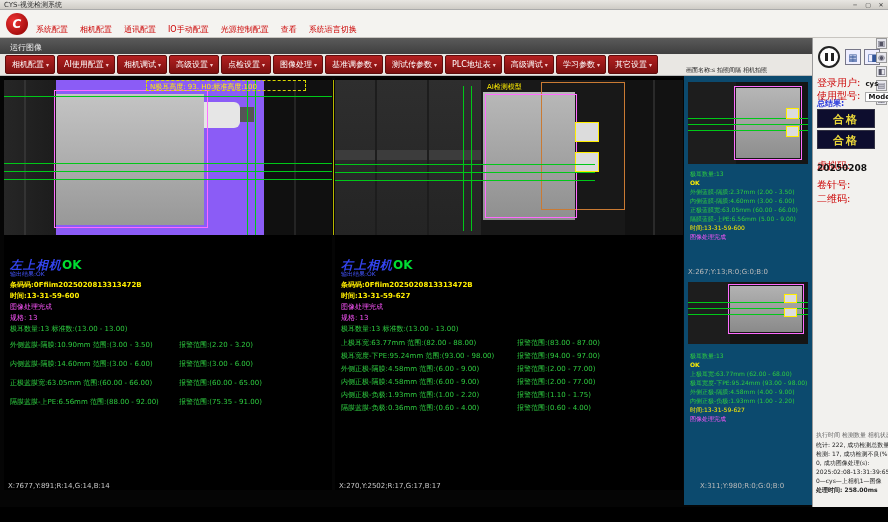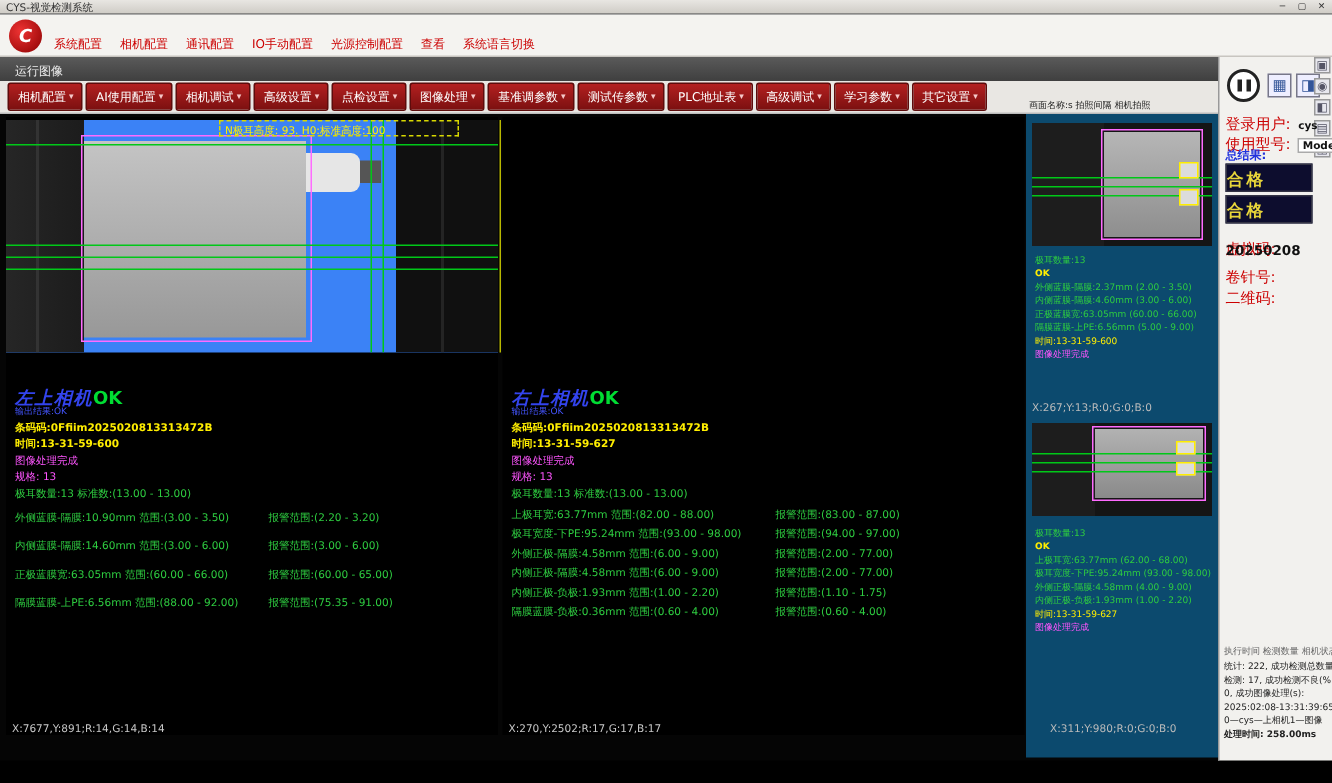--- a/index.html
+++ b/index.html
@@ -19,40 +19,40 @@
 .menuitems{position:absolute;left:36px;top:14px;display:flex;gap:12px}
 .menuitem{font-size:8px;color:#c00;white-space:nowrap;cursor:default}
 #runrow{left:0;top:38px;width:812px;height:16px;background:linear-gradient(#5a5a5a,#3f3f3f)}
 #runrow span{position:absolute;left:10px;top:4px;font-size:8px;color:#eee}
 #toolbar{left:0;top:54px;width:812px;height:22px;background:#e9e7e3;display:flex;align-items:center;gap:2px;padding-left:5px;border-bottom:1px solid #bbb}
 .tbtn{background:linear-gradient(#b32020,#7c1010);color:#fff;font-size:8px;padding:3px 5px 3px 6px;border:1px solid #5d0c0c;border-radius:2px;white-space:nowrap;display:flex;align-items:center;gap:2px;cursor:default}
 .tbtn .arr{font-size:6px;color:#f5c9c9}
 
 #main{left:0;top:76px;width:812px;height:431px;background:#050505}
 .campanel{position:absolute;background:#000}
-.camimg{position:absolute;left:0;top:2px;overflow:hidden;background:#3b82f6}
+.camimg{position:absolute;left:0;top:2px;overflow:hidden;background:#8b5cf6}
 .statusline{position:absolute;left:4px;font-size:7px;color:#c8c8c8}
 .ol{position:absolute;background:#00c818}
 .olv{position:absolute;background:#00c818}
 .resulttitle{font-size:12px;font-weight:bold;font-style:italic;color:#3344ee;letter-spacing:1px}
 .resultok{font-size:12px;font-weight:bold;color:#00dd33}
 
 #prevcol{left:684px;top:76px;width:128px;height:429px;background:#0c4a6e}
 .previmg{position:absolute;left:4px;overflow:hidden;background:#151515}
 .prevtext{position:absolute;left:6px;display:flex;flex-direction:column;gap:2px}
 .prevtext span{font-size:6px;line-height:7px;white-space:nowrap}
 
 #infopanel{left:812px;top:38px;width:76px;height:469px;background:#f2f1ee;border-left:1px solid #999}
 .pausebtn{position:absolute;left:5px;top:8px;width:22px;height:22px;border-radius:50%;border:2px solid #222;background:#fff}
 .pausebtn i{position:absolute;top:5px;width:3px;height:8px;background:#222}
 .miniicon{position:absolute;width:16px;height:16px;border:1px solid #778;background:#eef;color:#359;font-size:10px;text-align:center;line-height:15px}
 .stripicon{width:11px;height:11px;border:1px solid #999;background:#e8e8ee;color:#556;font-size:8px;text-align:center;line-height:10px;margin-bottom:3px}
 .plabel{font-size:10px;color:#c00;white-space:nowrap}
 .pvalue{font-size:7px;color:#111;font-weight:bold}
-.resbox{position:absolute;left:4px;width:58px;height:19px;background:#0d0d2e;border:1px solid #334;color:#e8d53a;font-size:11px;font-weight:bold;text-align:left;line-height:19px;letter-spacing:2px;overflow:hidden}
+.resbox{position:absolute;left:4px;width:58px;height:19px;background:#0d0d2e;border:1px solid #334;color:#e8d53a;font-size:11px;font-weight:bold;text-align:center;line-height:19px;letter-spacing:2px;overflow:hidden}
 .statline{font-size:6px;color:#222;line-height:9px;white-space:nowrap}
 
 #statusbar{left:0;top:507px;width:888px;height:15px;background:linear-gradient(#e4e2de,#cfccc6);display:flex;align-items:center;gap:8px;padding-left:2px;border-top:1px solid #aaa}
 .badge-hb{background:#ffd400;color:#111;font-size:7px;padding:1px 4px;border:1px solid #c8a400}
 .sb-red{font-size:7px;color:#c00}
 .sb-purple{font-size:7px;color:#7a2bd6}
 .sb-plain{font-size:7px;color:#222}
 .sb-cam{background:#ffe84d;color:#222;font-size:7px;padding:1px 4px}
 .pinkrect{position:absolute;border:1px solid #ff6bff}
 .orangerect{position:absolute;border:1px solid #c97a33}
@@ -180,20 +180,39 @@
     <div class="abs green t7 nowrap" style="left:6px;top:300px">正极蓝膜宽:63.05mm 范围:(60.00 - 66.00)</div>
     <div class="abs green t7 nowrap" style="left:175px;top:300px">报警范围:(60.00 - 65.00)</div>
     <div class="abs green t7 nowrap" style="left:6px;top:319px">隔膜蓝膜-上PE:6.56mm 范围:(88.00 - 92.00)</div>
     <div class="abs green t7 nowrap" style="left:175px;top:319px">报警范围:(75.35 - 91.00)</div>
     <div class="statusline" style="top:404px">X:7677,Y:891;R:14,G:14,B:14</div>
   </div>
 
   <div class="abs" style="left:333px;top:80px;width:1px;height:155px;background:#b8b800"></div>
 
   <div class="campanel" style="left:335px;top:78px;width:348px;height:412px">
+    <div class="camimg" style="width:348px;height:155px;background:#181818">
+      <div class="abs" style="left:0;top:0;width:146px;height:155px;background:linear-gradient(#2e2e2e,#242424)"></div>
+      <div class="abs" style="left:0;top:70px;width:146px;height:10px;background:#3c3c3c"></div>
+      <div class="abs" style="left:40px;top:0;width:2px;height:155px;background:#1d1d1d"></div>
+      <div class="abs" style="left:92px;top:0;width:2px;height:155px;background:#1d1d1d"></div>
+      <div class="abs" style="left:290px;top:0;width:58px;height:155px;background:#121212"></div>
+      <div class="abs" style="left:318px;top:0;width:2px;height:155px;background:#2a2a2a"></div>
+      <div class="abs" style="left:148px;top:12px;width:92px;height:128px;background:linear-gradient(#b8b8b8,#8f8f8f)"></div>
+      <div class="orangerect" style="left:206px;top:2px;width:84px;height:128px"></div>
+      <div class="pinkrect" style="left:150px;top:14px;width:92px;height:124px"></div>
+      <div class="yellowbox" style="left:240px;top:42px;width:24px;height:20px"></div>
+      <div class="yellowbox" style="left:240px;top:72px;width:24px;height:20px"></div>
+      <div class="ol" style="left:0;top:84px;width:260px;height:1px"></div>
+      <div class="ol" style="left:0;top:92px;width:260px;height:1px"></div>
+      <div class="ol" style="left:0;top:100px;width:260px;height:1px"></div>
+      <div class="olv" style="left:128px;top:6px;width:1px;height:145px"></div>
+      <div class="olv" style="left:136px;top:6px;width:1px;height:145px"></div>
+      <div class="abs yellow t7 nowrap" style="left:152px;top:2px">AI检测模型</div>
+    </div>
     <div class="abs nowrap" style="left:6px;top:176px">
       <span class="resulttitle">右上相机</span><span class="resultok">OK</span>
     </div>
     <div class="abs blue t6 nowrap" style="left:6px;top:192px">输出结果:OK</div>
     <div class="abs yellow t7 bold nowrap" style="left:6px;top:202px">条码码:0Ffiim2025020813313472B</div>
     <div class="abs yellow t7 bold nowrap" style="left:6px;top:213px">时间:13-31-59-627</div>
     <div class="abs magenta t7 nowrap" style="left:6px;top:224px">图像处理完成</div>
     <div class="abs magenta t7 nowrap" style="left:6px;top:235px">规格: 13</div>
     <div class="abs green t7 nowrap" style="left:6px;top:246px">极耳数量:13 标准数:(13.00 - 13.00)</div>
     <div class="abs green t7 nowrap" style="left:6px;top:260px">上极耳宽:63.77mm 范围:(82.00 - 88.00)</div>

